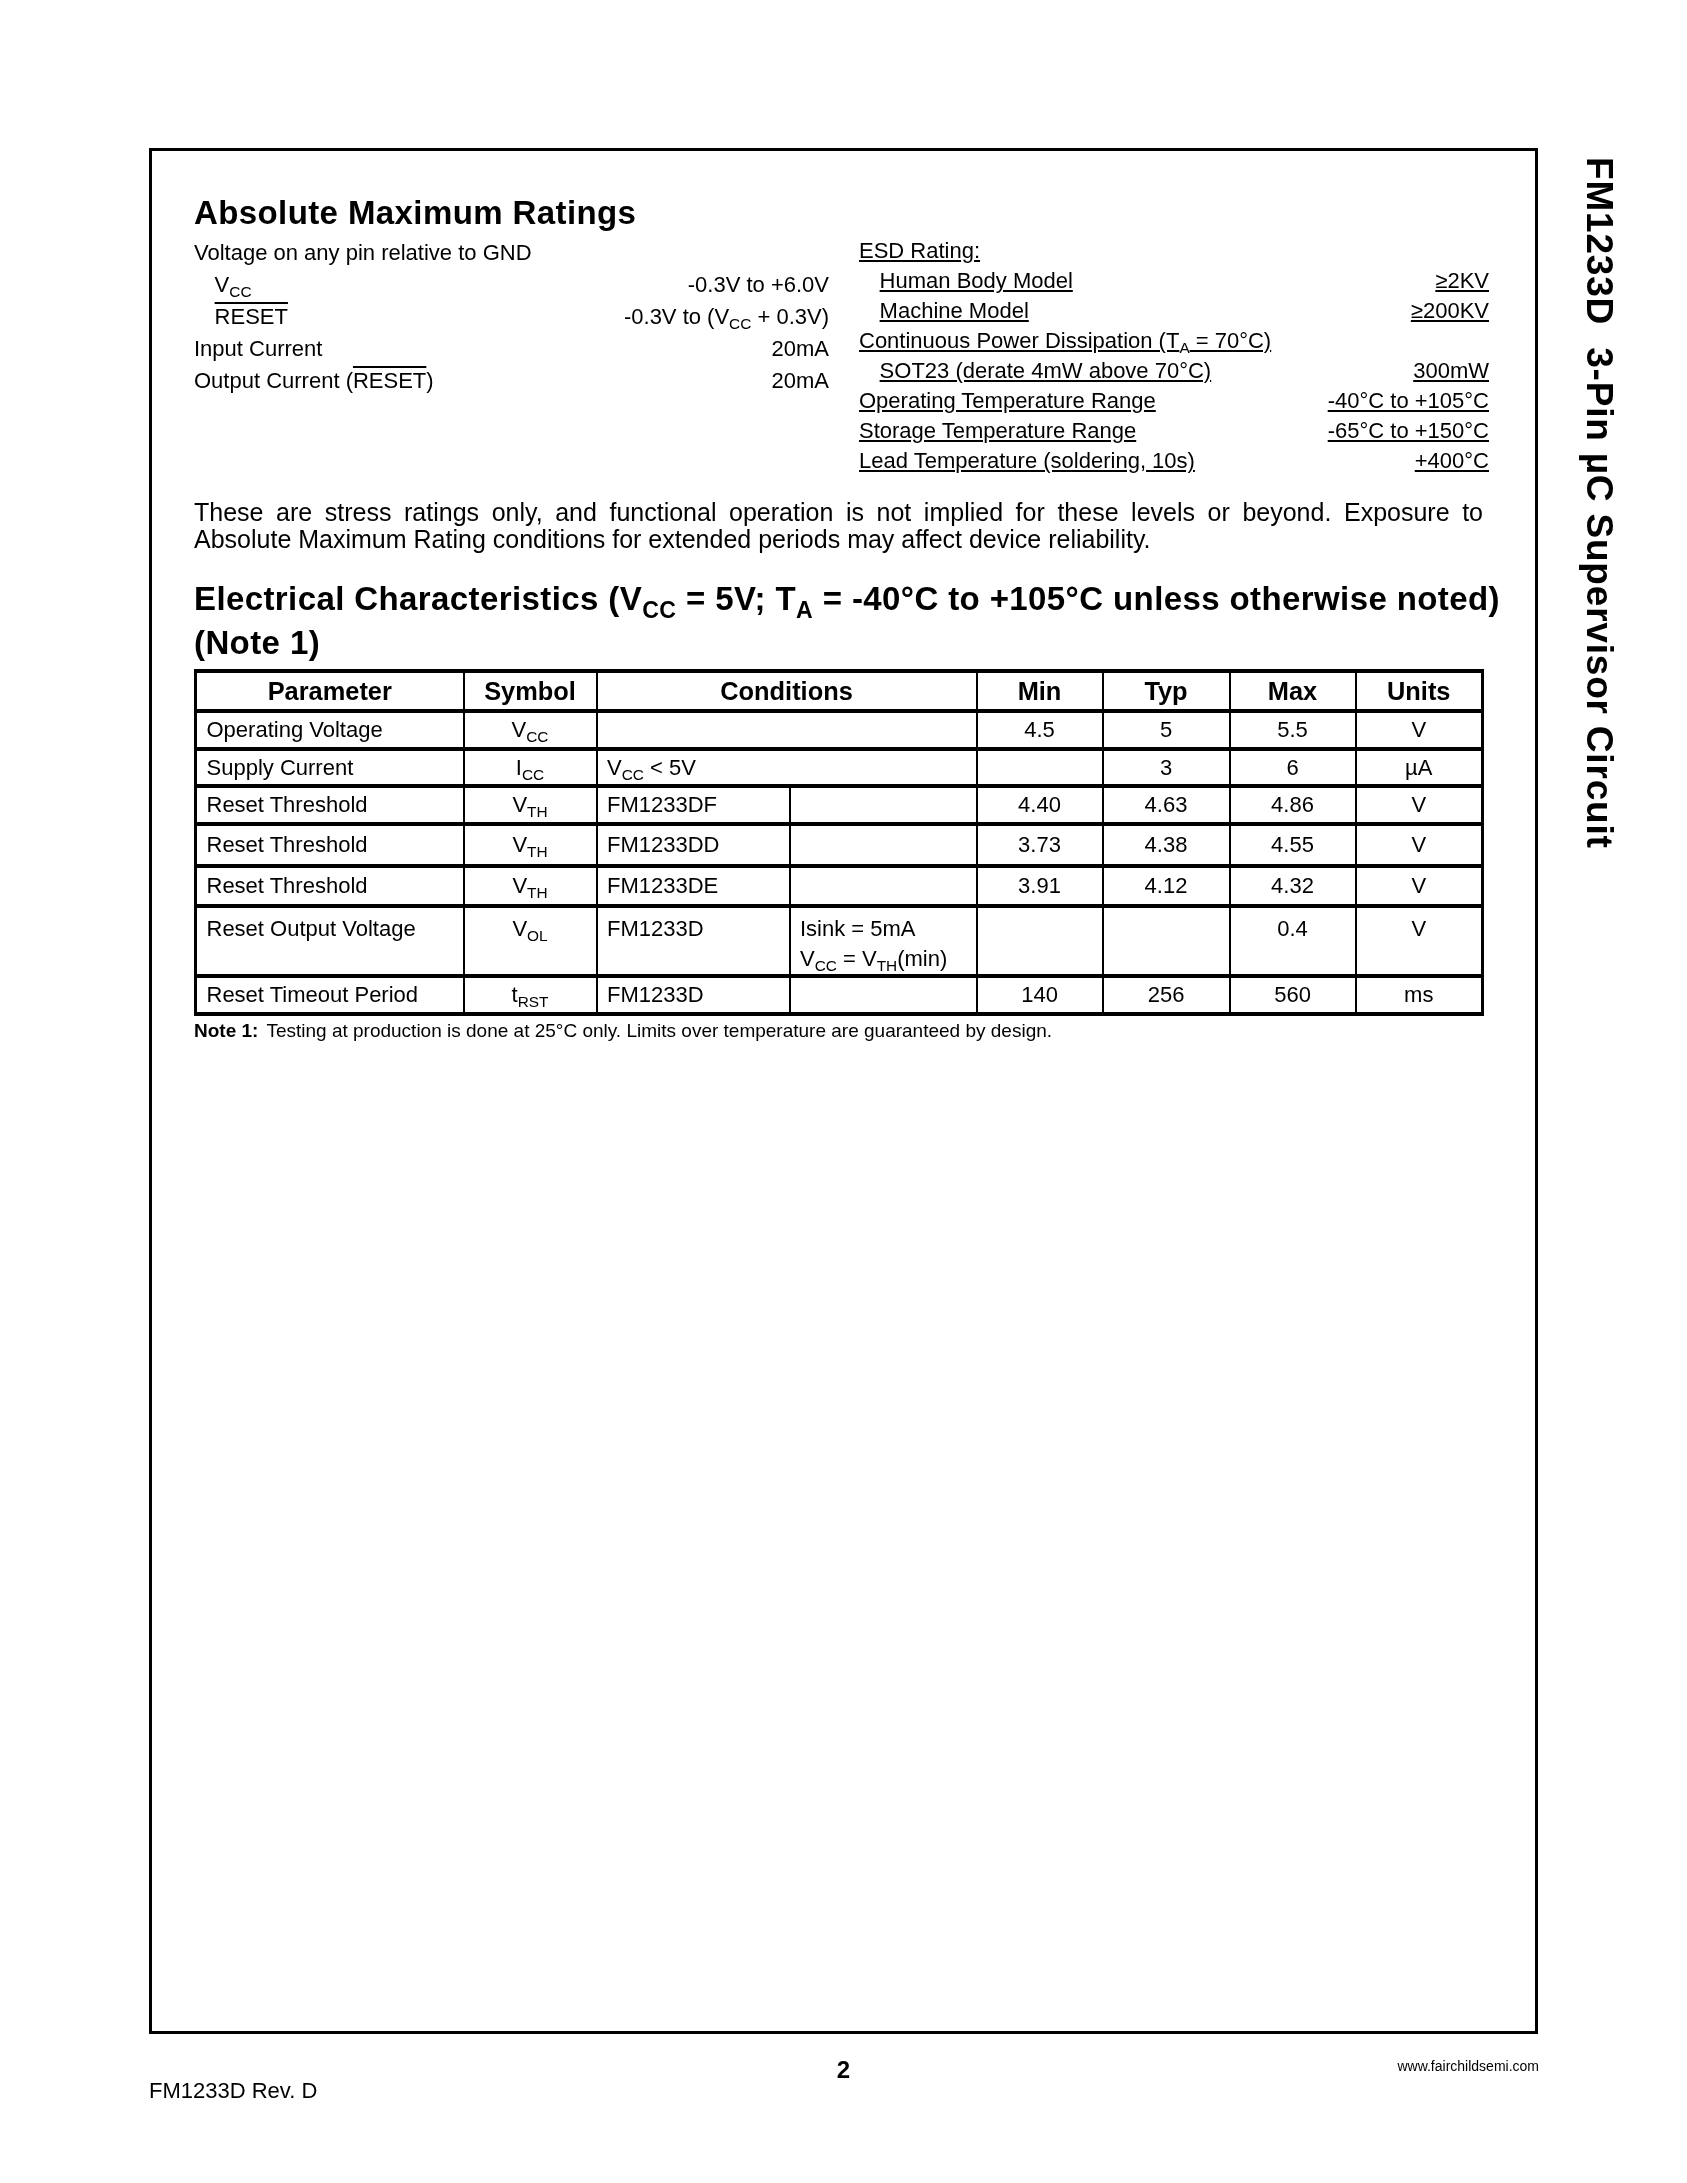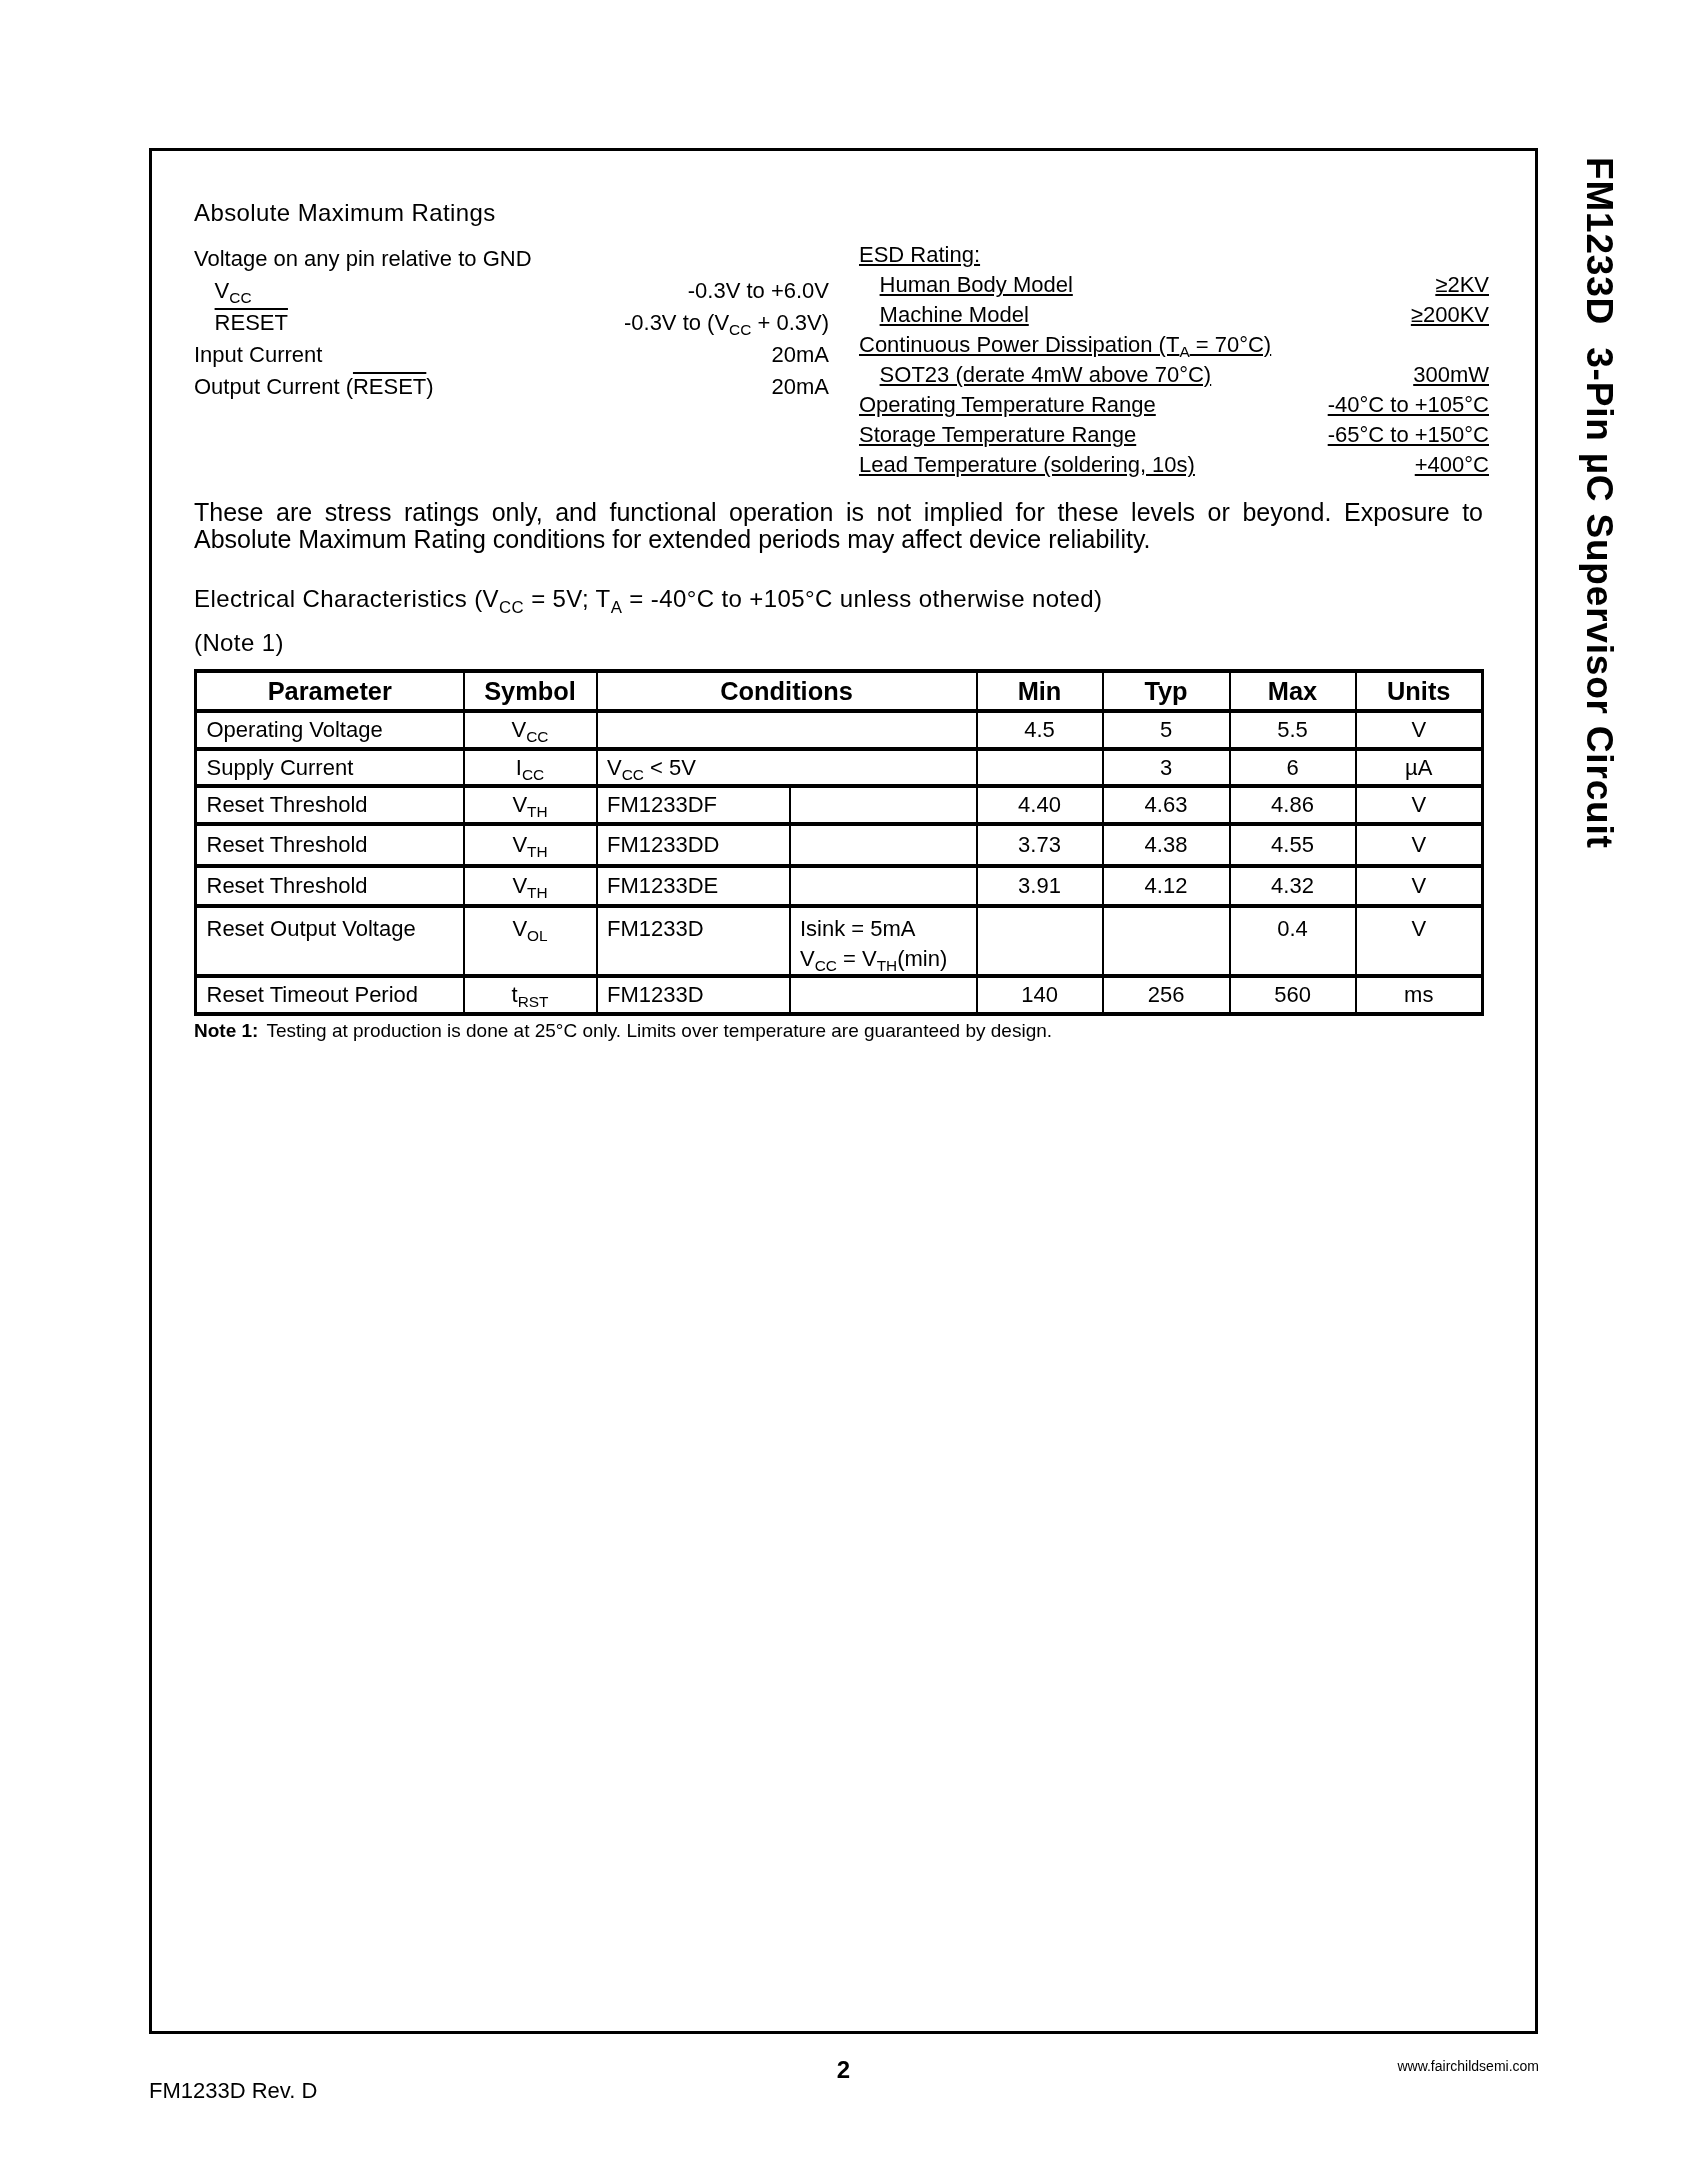--- a/index.html
+++ b/index.html
@@ -12,32 +12,32 @@
     overflow: hidden;
   }
   .page-frame {
     position: absolute;
     left: 149px; top: 148px;
     width: 1389px; height: 1886px;
     border: 3.2px solid #000;
   }
   .h1 {
     position: absolute;
-    font-size: 24px; font-weight: normal;
+    font-size: 33px; font-weight: bold;
     letter-spacing: 0.4px;
     line-height: 44px;
     white-space: nowrap;
   }
   .h1-amr { left: 42px; top: 40px; }
   .h1-ec  { left: 42px; top: 426px; }
   .rat-col { position: absolute; }
   .rat-left  { left: 42px;  top: 89px; width: 635px; }
   .rat-right { left: 707px; top: 87px; width: 630px; }
   .rat-row {
-    display: flex; justify-content: space-between; align-items: flex-end;
+    display: flex; justify-content: space-between; align-items: flex-start;
     font-size: 22px; white-space: nowrap;
   }
   .rat-left  .rat-row { height: 32px; }
   .rat-right .rat-row { height: 30px; text-decoration: underline; }
   .ind { padding-left: 20.6px; }
   .rat-value { text-align: right; }
   .disclaimer {
     position: absolute; left: 42px; top: 348px; width: 1289px;
     font-size: 25px; line-height: 27px; text-align: justify;
   }

